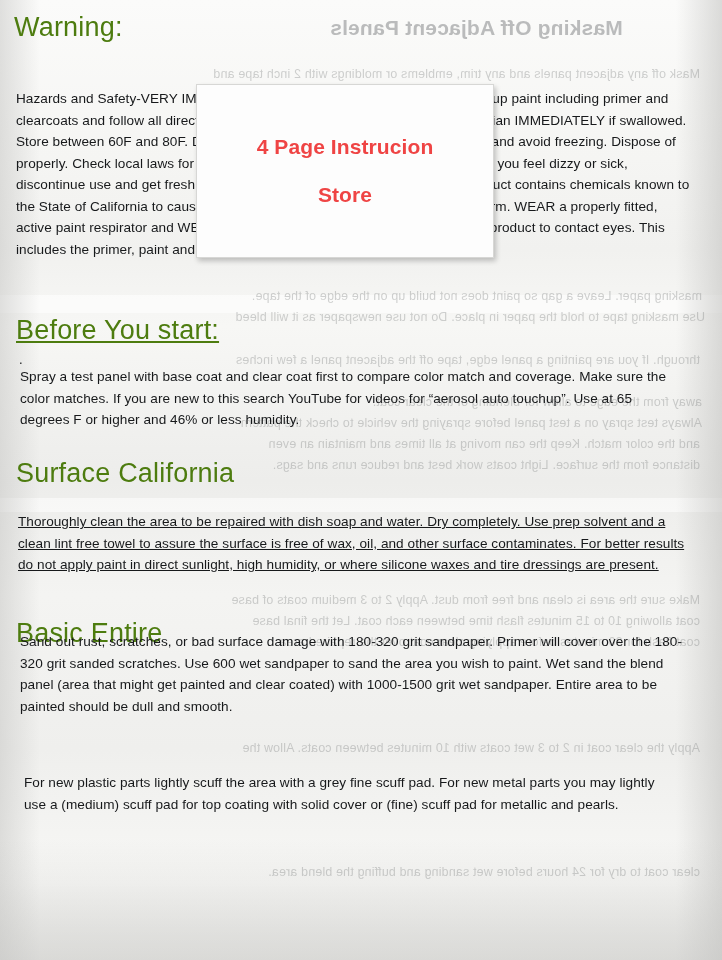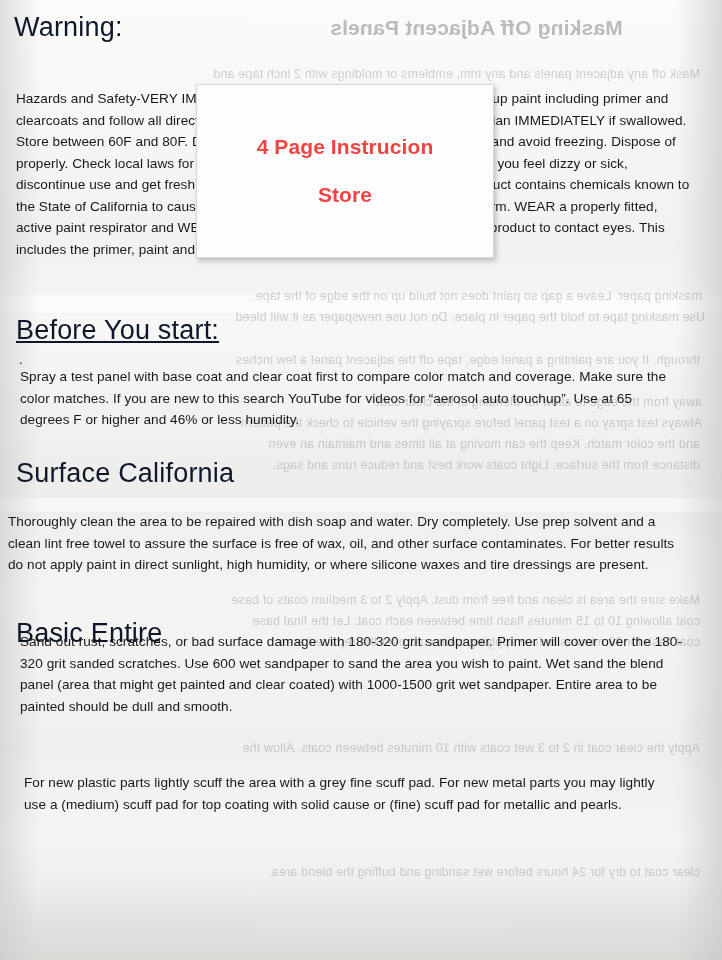--- a/index.html
+++ b/index.html
@@ -66,21 +66,21 @@
   }
   .content {
     position: absolute;
     inset: 0;
   }
   h1.section {
     position: absolute;
     margin: 0;
     font-weight: 400;
     font-size: 27px;
-    color: #0f172a;
+    color: #4d7c0f;
     letter-spacing: 0.2px;
   }
   p.body {
     position: absolute;
     margin: 0;
     font-size: 13.6px;
     line-height: 21.5px;
     color: #17191b;
     letter-spacing: 0.05px;
   }
@@ -89,21 +89,21 @@
 
   .before-title { top: 315px; left: 16px; text-decoration: underline; }
   .before-dot {
     position: absolute;
     top: 352px; left: 19px;
     font-size: 13px; color: #17191b;
   }
   .before-body { top: 366px; left: 20px; width: 658px; }
 
   .surface-title { top: 458px; left: 16px; }
-  .surface-body { top: 511px; left: 8px; width: 670px; }
+  .surface-body { top: 511px; left: 18px; width: 670px; text-decoration: underline; }
 
   .sanding-title { top: 618px; left: 16px; }
   .sanding-body { top: 631px; left: 20px; width: 668px; }
   .sanding-body2 { top: 772px; left: 24px; width: 652px; }
 
   
   .note {
     position: absolute;
     top: 84px;
     left: 196px;
@@ -157,20 +157,20 @@
 
     <h1 class="section before-title">Before You start:</h1>
     <div class="before-dot">.</div>
     <p class="body before-body">Spray a test panel with base coat and clear coat first to compare color match and coverage. Make sure the color matches.  If you are new to this search YouTube for videos for “aerosol auto touchup”.  Use at 65 degrees F or higher and 46% or less humidity.</p>
 
     <h1 class="section surface-title">Surface California</h1>
     <p class="body surface-body">Thoroughly clean the area to be repaired with dish soap and water.  Dry completely. Use prep solvent and a clean lint free towel to assure the surface is free of wax, oil, and other surface contaminates. For better results do not apply paint in direct sunlight, high humidity, or where silicone waxes and tire dressings are present.</p>
 
     <h1 class="section sanding-title">Basic Entire</h1>
     <p class="body sanding-body">Sand out rust, scratches, or bad surface damage with 180-320 grit sandpaper. Primer will cover over the 180-320 grit sanded scratches. Use 600 wet sandpaper to sand the area you wish to paint. Wet sand the blend panel (area that might get painted and clear coated) with 1000-1500 grit wet sandpaper. Entire area to be painted should be dull and smooth.</p>
-    <p class="body sanding-body2">For new plastic parts lightly scuff the area with a grey fine scuff pad. For new metal parts you may lightly use a (medium) scuff pad for top coating with solid cause or (fine) scuff pad for metallic and pearls.</p>
+    <p class="body sanding-body2">For new plastic parts lightly scuff the area with a grey fine scuff pad. For new metal parts you may lightly use a (medium) scuff pad for top coating with solid cover or (fine) scuff pad for metallic and pearls.</p>
   </div>
 
   <div class="note">
     <div class="note-line">4 Page Instrucion</div>
     <div class="note-line">Store</div>
   </div>
 </div>
 
 </body></html>

